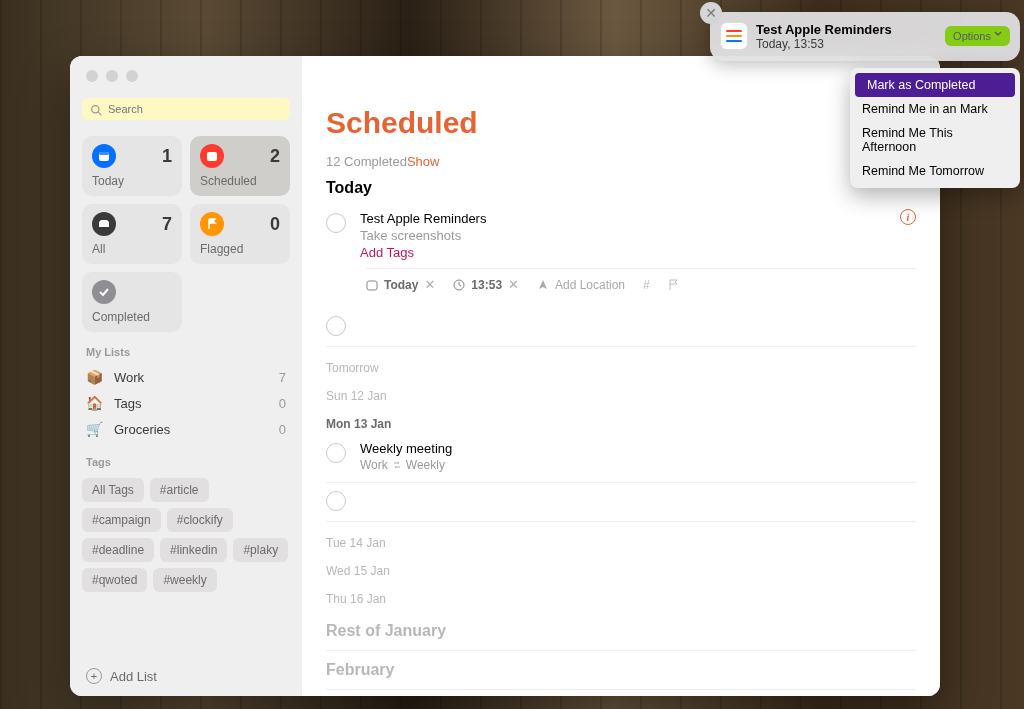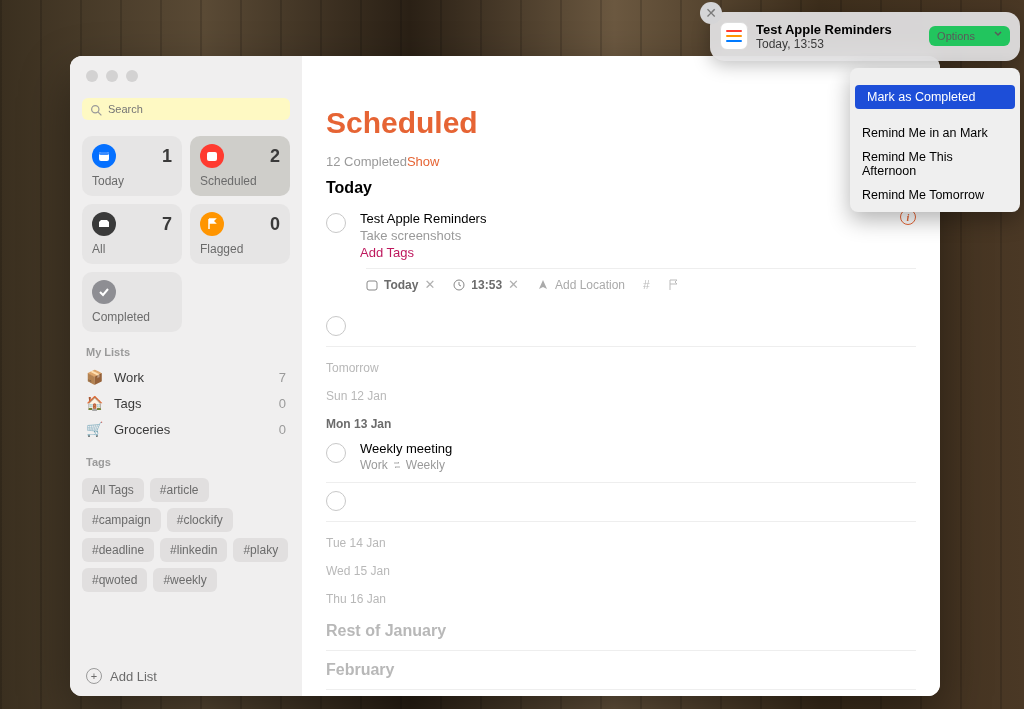--- a/index.html
+++ b/index.html
@@ -89,30 +89,30 @@
 .notif-close { position: absolute; left: -10px; top: -10px; width: 22px; height: 22px; border-radius: 50%; background: #d5d5d7; color: #7a7a7a; font-size: 14px; display: flex; align-items: center; justify-content: center; cursor: pointer; }
 .notif-app {
   position: absolute; left: 10px; top: 10px; width: 28px; height: 28px; border-radius: 7px;
   background: #fff; border: 1px solid #ddd; display: flex; flex-direction: column; justify-content: center; gap: 3px; padding: 5px;
 }
 .notif-app span { height: 2px; border-radius: 2px; }
 .notif-app span:nth-child(1){ background:#ff3b30;} .notif-app span:nth-child(2){background:#ff9500;} .notif-app span:nth-child(3){background:#007aff;}
 .notif-title { font-size: 13px; font-weight: 600; color: #000; }
 .notif-sub { font-size: 12px; color: #3a3a3a; }
 .notif-opt {
-  position: absolute; right: 10px; top: 14px; background: #22c55e; border-radius: 6px;
-  padding: 4px 8px; font-size: 11px; color: #5a5a5a; cursor: pointer; display: flex; align-items: flex-start; gap: 19px;
+  position: absolute; right: 10px; top: 14px; background: #84cc16; border-radius: 6px;
+  padding: 4px 8px; font-size: 11px; color: #5a5a5a; cursor: pointer; display: flex; align-items: flex-start; gap: 3px;
 }
 .menu {
   position: absolute; right: 0; top: 56px; width: 170px;
   background: #efefef; border-radius: 8px; box-shadow: 0 8px 22px rgba(0,0,0,.3);
   padding: 5px 0; z-index: 5;
 }
 .menu-item { padding: 5px 12px; font-size: 12.5px; color: #000; cursor: pointer; }
-.menu-item.sel { background: #1d4ed8; color: #fff; border-radius: 4px; margin: 12px 5px; }
+.menu-item.sel { background: #4c1d95; color: #fff; border-radius: 4px; margin: 0 5px; }
 svg { display: block; }
 </style>
 </head>
 <body>
 
 <div class="bg"></div>
 
 <div class="win">
 
   <div class="sidebar">

